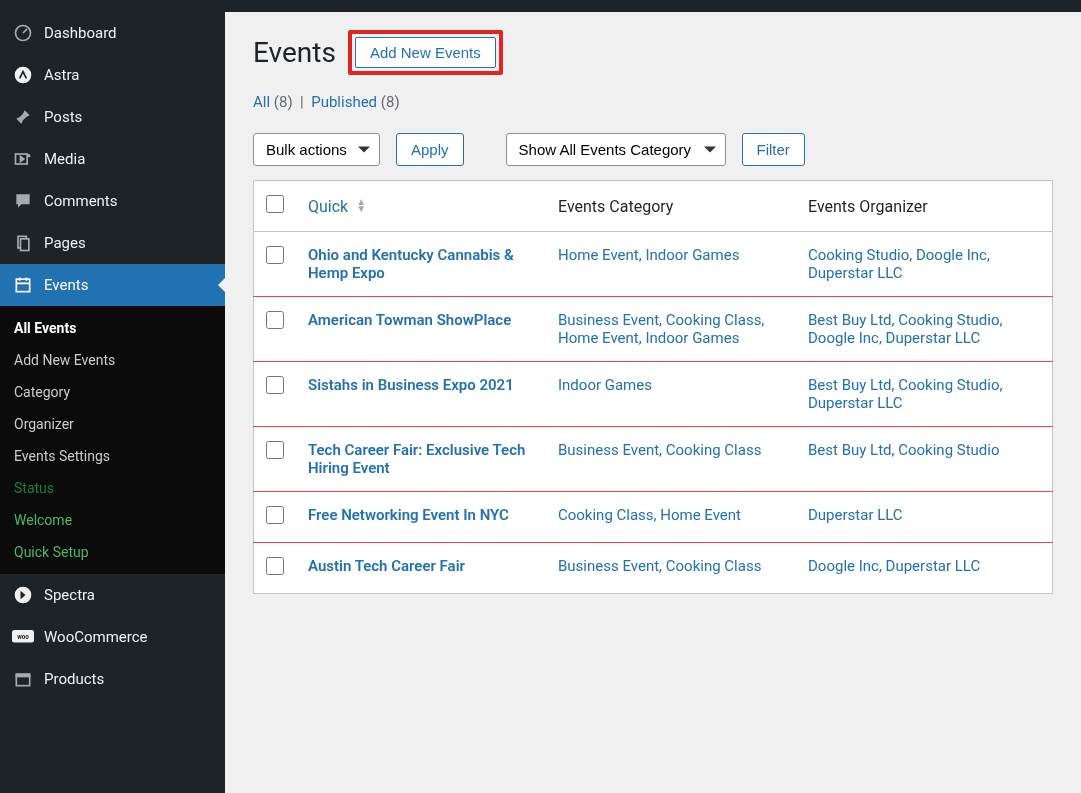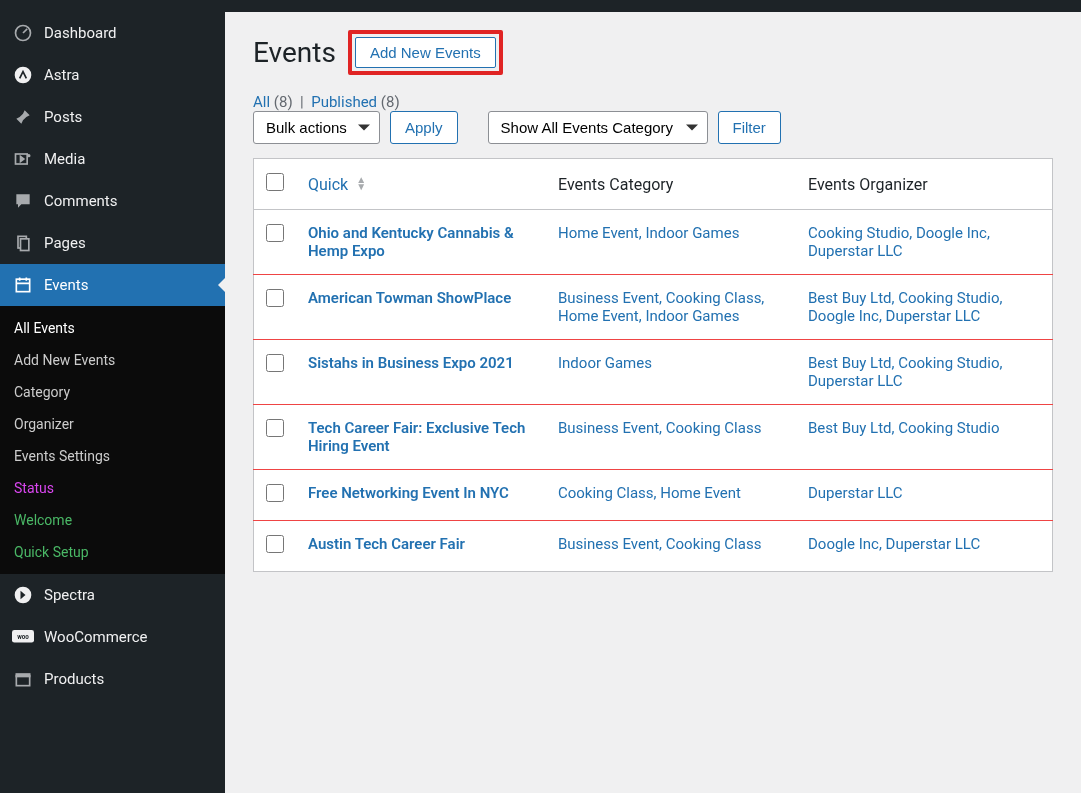--- a/index.html
+++ b/index.html
@@ -6,31 +6,31 @@
 body { font-family: -apple-system, BlinkMacSystemFont, "Segoe UI", Roboto, sans-serif; font-size: 14px; color: #1d2327; background: #f0f0f1; }
 .topbar { height: 12px; background: #1d2327; }
 .layout { display: flex; min-height: 781px; }
 .sidebar { width: 225px; background: #1d2327; color: #f0f0f1; flex-shrink: 0; }
 .sidebar .menu-item { display: flex; align-items: center; padding: 10px 12px; cursor: pointer; font-size: 15px; }
 .sidebar .menu-item.active { background: #2271b1; color: #fff; position: relative; }
 .sidebar .menu-item.active::after { content: ""; position: absolute; right: -1px; top: 50%; transform: translateY(-50%); border: 8px solid transparent; border-right-color: #f0f0f1; }
 .sidebar .menu-item .icon { width: 22px; height: 22px; margin-right: 10px; display: inline-flex; align-items: center; justify-content: center; }
 .sidebar .submenu { background: #0b0b0b; padding: 6px 0; }
 .sidebar .submenu .sub-item { padding: 8px 14px; cursor: pointer; font-size: 14px; color: #ccc; }
-.sidebar .submenu .sub-item.current { color: #fff; font-weight: 400; }
+.sidebar .submenu .sub-item.current { color: #fff; font-weight: 700; }
 .sidebar .submenu .sub-item.green { color: #4ab866; }
-.sidebar .submenu .sub-item.yellow { color: #d946ef; }
+.sidebar .submenu .sub-item.yellow { color: #15803d; }
 .main { flex: 1; padding: 18px 28px; overflow-x: hidden; }
 .page-heading { display: flex; align-items: center; gap: 12px; margin-bottom: 18px; }
 .page-heading h1 { font-size: 28px; font-weight: 400; line-height: 1.2; }
 .add-new-btn { border: 1px solid #2271b1; color: #2271b1; background: #fff; padding: 6px 14px; font-size: 15px; cursor: pointer; border-radius: 2px; }
 .highlight-box { border: 4px solid #e02424; padding: 3px; border-radius: 2px; display: inline-block; }
-.subsubsub { font-size: 15px; color: #646970; }
+.subsubsub { font-size: 15px; color: #646970; margin-bottom: 22px; }
 .subsubsub a { color: #2271b1; text-decoration: none; }
-.tablenav { display: flex; align-items: center; gap: 10px; margin-bottom: 14px; flex-wrap: wrap; }
+.tablenav { display: flex; align-items: center; gap: 16px; margin-bottom: 14px; flex-wrap: wrap; }
 .select { border: 1px solid #8c8f94; background: #fff; padding: 7px 32px 7px 12px; font-size: 15px; border-radius: 3px; appearance: none; position: relative; }
 .select-wrap { position: relative; display: inline-block; }
 .select-wrap::after { content: ""; position: absolute; right: 10px; top: 50%; transform: translateY(-30%); border: 6px solid transparent; border-top-color: #333; pointer-events: none; }
 .btn-secondary { border: 1px solid #2271b1; color: #2271b1; background: #fff; padding: 7px 14px; font-size: 15px; cursor: pointer; border-radius: 3px; }
 .events-table { width: 100%; border-collapse: collapse; background: #fff; border: 1px solid #c3c4c7; margin-top: 4px; }
 .events-table th { text-align: left; font-weight: 400; padding: 14px 12px; border-bottom: 1px solid #c3c4c7; font-size: 16px; }
 .events-table th a { color: #2271b1; text-decoration: none; }
 .events-table td { padding: 14px 12px; border-top: 1px solid #ef4444; vertical-align: top; font-size: 15px; }
 .events-table td a { color: #2271b1; text-decoration: none; }
 .events-table td.title a { font-weight: 600; }

